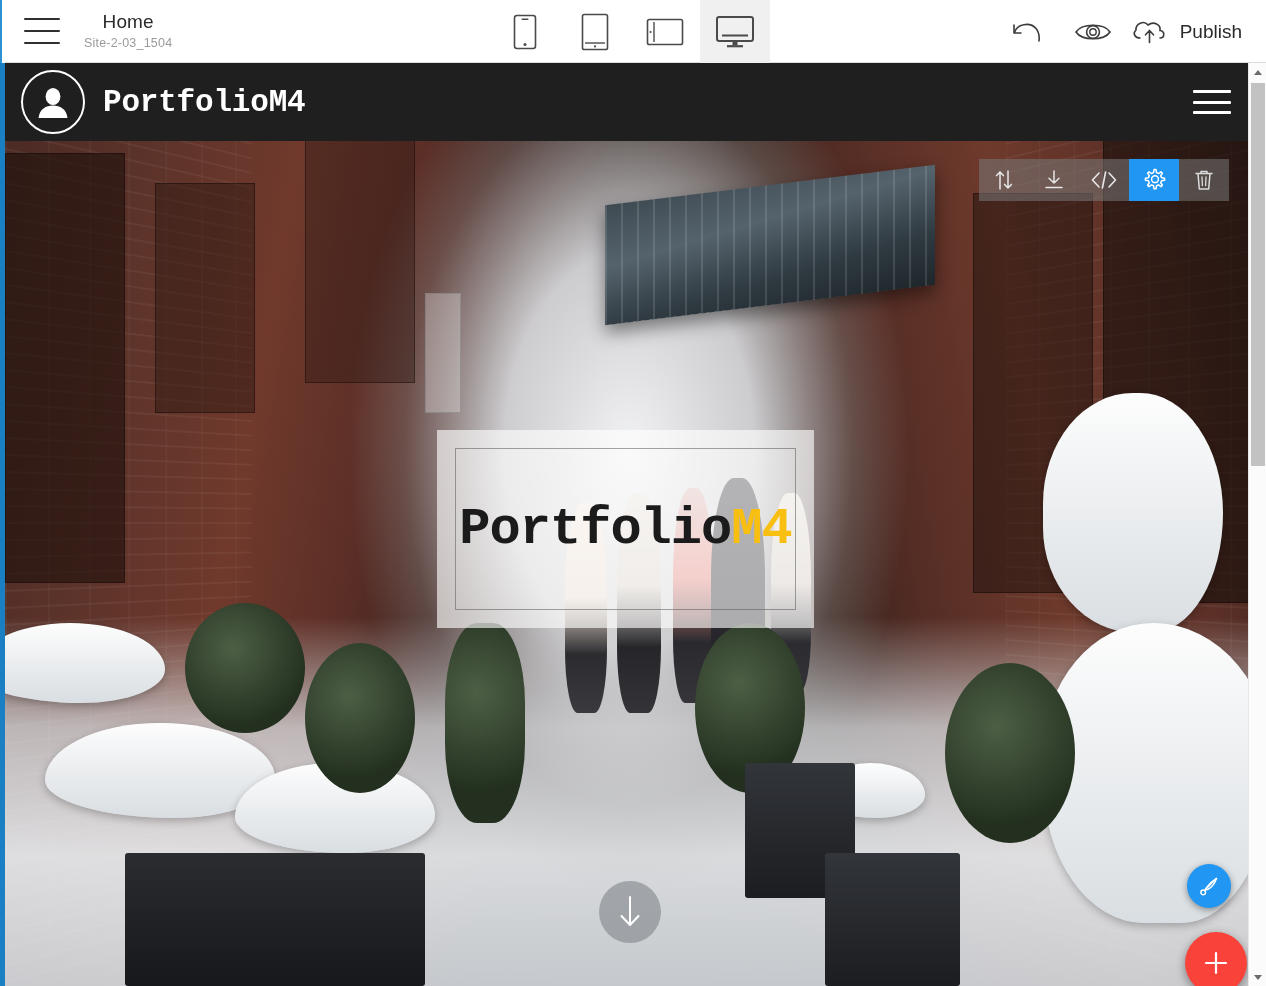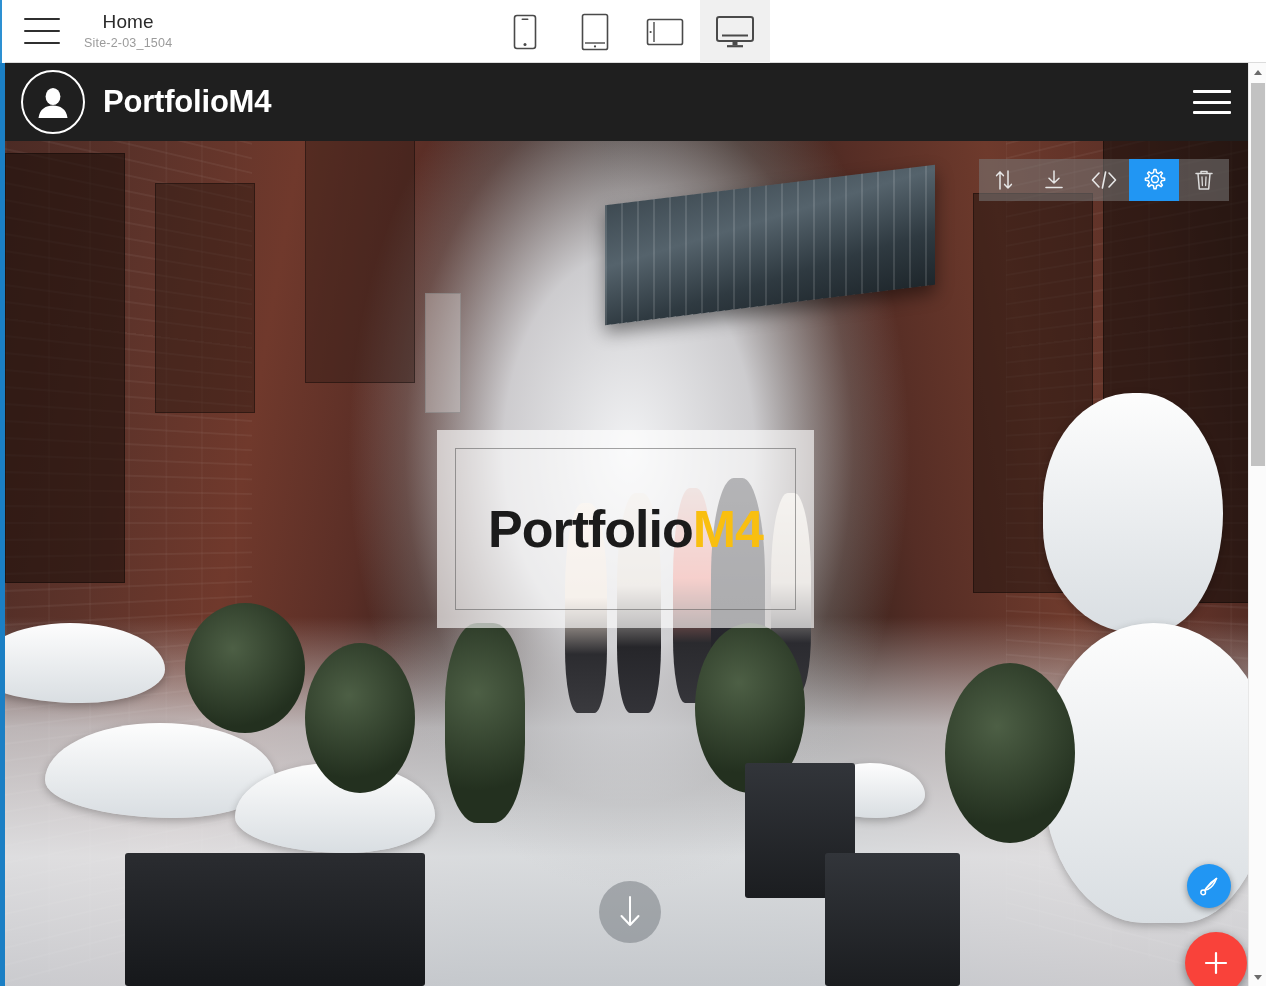--- a/index.html
+++ b/index.html
@@ -61,20 +61,21 @@
     display:flex; align-items:center; gap:10px; cursor:pointer; padding-right:6px; padding-left:4px;
   }
   .publish-label{ font-size:19px; color:#2b2b2b; }
 
   
   .canvas{
     position:absolute; left:5px; top:63px;
     width:1248px; height:923px;
     overflow:hidden;
     background:#1d1d1d;
+    font-family:Liberation Mono, monospace;
   }
 
   
   .hero{
     position:absolute; left:0; top:0; width:1248px; height:923px;
     overflow:hidden;
   }
   .hero-photo{
     position:absolute; inset:0;
     background:
@@ -265,20 +266,45 @@
       <div class="dev-btn active">
         <svg width="40" height="34" viewBox="0 0 40 34">
           <rect x="2" y="2" width="36" height="24" rx="2.2" fill="none" stroke="#4a4a4a" stroke-width="2"></rect>
           <line x1="7" y1="20.5" x2="33" y2="20.5" stroke="#4a4a4a" stroke-width="2"></line>
           <rect x="17.5" y="26" width="5" height="4" fill="#4a4a4a"></rect>
           <line x1="12" y1="31.2" x2="28" y2="31.2" stroke="#4a4a4a" stroke-width="2.2"></line>
         </svg>
       </div>
     </div>
 
+    <div class="tb-right">
+
+      <div class="tb-icon-btn">
+        <svg width="34" height="26" viewBox="0 0 34 26">
+          <path d="M4 6 L4 14 M4 14 L11 14" fill="none" stroke="#3b3b3b" stroke-width="1.6" stroke-linecap="round"></path>
+          <path d="M4.6 13.4 C7 5 20 2.5 26 9.5 C29 13 29.5 18 29 22" fill="none" stroke="#3b3b3b" stroke-width="1.6" stroke-linecap="round"></path>
+        </svg>
+      </div>
+
+      <div class="tb-icon-btn">
+        <svg width="40" height="26" viewBox="0 0 40 26">
+          <path d="M3 13 C9 4 31 4 37 13 C31 22 9 22 3 13 Z" fill="none" stroke="#3b3b3b" stroke-width="1.6"></path>
+          <circle cx="20" cy="13" r="6.4" fill="none" stroke="#3b3b3b" stroke-width="1.6"></circle>
+          <circle cx="20" cy="13" r="3.2" fill="none" stroke="#3b3b3b" stroke-width="1.4"></circle>
+        </svg>
+      </div>
+
+      <div class="publish-btn">
+        <svg width="40" height="30" viewBox="0 0 40 30">
+          <path d="M10 21 C4.5 21 2.5 16 6 13 C5.5 6.5 14 3 18 8 C24 3.5 31 8 30 13.5 C35 14 35 21 30 21" fill="none" stroke="#3b3b3b" stroke-width="1.6" stroke-linecap="round"></path>
+          <path d="M19.5 25.5 L19.5 13.5 M19.5 13.5 L15.5 17.8 M19.5 13.5 L23.5 17.8" fill="none" stroke="#3b3b3b" stroke-width="1.6" stroke-linecap="round"></path>
+        </svg>
+        <span class="publish-label">Publish</span>
+      </div>
+    </div>
   </div>
 
   <div class="canvas">
 
     <div class="hero">
       <div class="hero-photo"></div>
       <div class="brick-l"></div>
       <div class="brick-r"></div>
 
       <div class="panel" style="left:0px;top:90px;width:120px;height:430px;background:rgba(30,16,12,.62);"></div>

